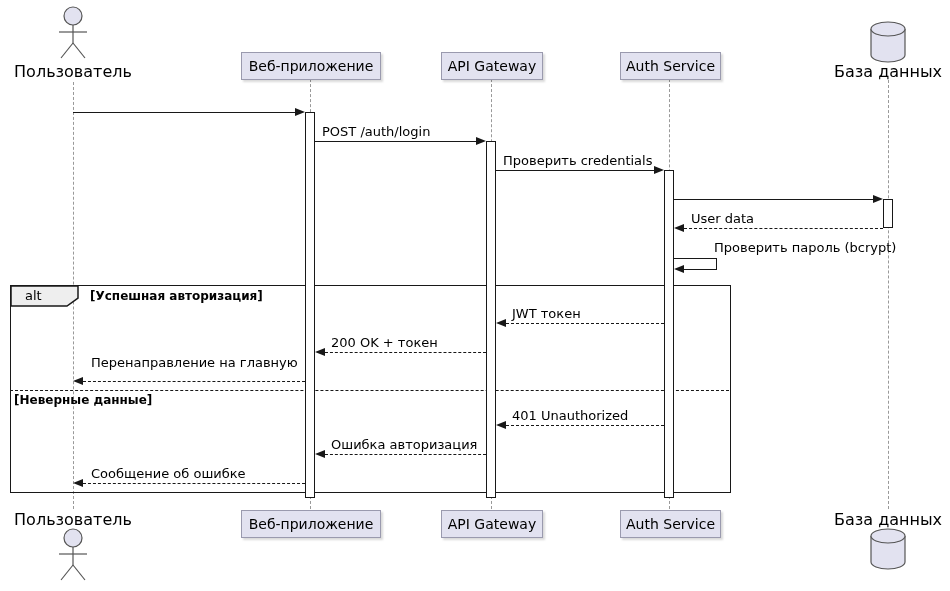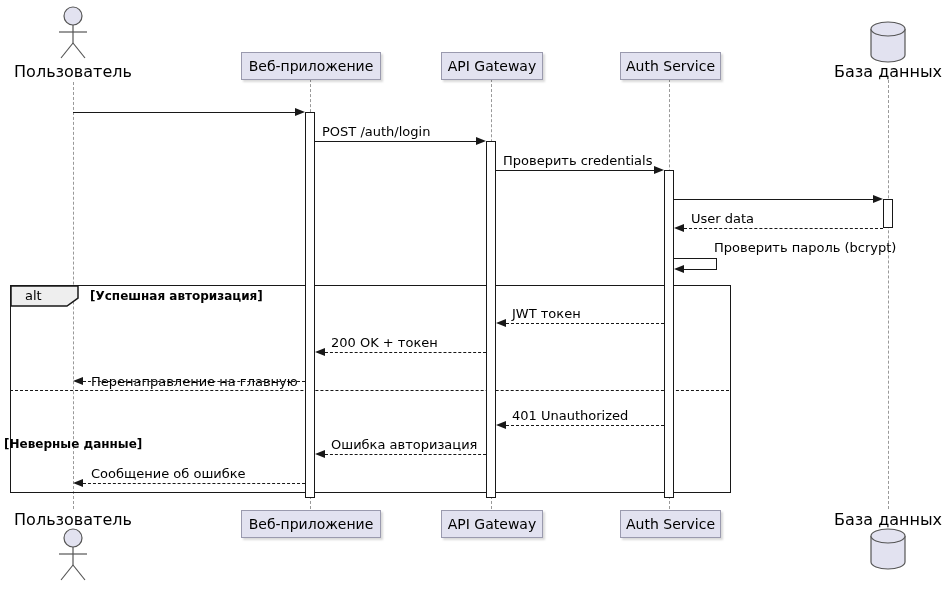--- a/index.html
+++ b/index.html
@@ -42,21 +42,21 @@
   <div class="ll" style="left:669px;top:79px;height:430px;"></div>
   <div class="ll" style="left:888px;top:80px;height:429px;"></div>
 
   <div class="frame" style="left:10px;top:285px;width:719px;height:206px;"></div>
   <svg style="left:10px;top:285px;" width="70" height="22" viewBox="0 0 70 22">
     <polygon points="1,1 68,1 68,13 57,21 1,21" fill="#EEEEEE" stroke="#181818" stroke-width="1.5"></polygon>
   </svg>
   <div class="op-label" style="left:25px;top:288px;">alt</div>
   <div class="cond" style="left:90px;top:289px;">[Успешная авторизация]</div>
   <div class="divider" style="left:10px;top:390px;width:719px;"></div>
-  <div class="cond" style="left:4px;top:393px;margin-top:44px;">[Неверные данные]</div>
+  <div class="cond" style="left:14px;top:393px;">[Неверные данные]</div>
 
   <div class="bar" style="left:305px;top:112px;height:384px;"></div>
   <div class="bar" style="left:486px;top:141px;height:355px;"></div>
   <div class="bar" style="left:664px;top:170px;height:326px;"></div>
   <div class="bar" style="left:883px;top:199px;height:27px;"></div>
 
   <div class="mline" style="left:73px;top:112px;width:223px;"></div>
   <div class="arr r" style="left:295px;top:108px;"></div>
 
   <div class="mlabel" style="left:322px;top:124px;">POST /auth/login</div>
@@ -81,21 +81,21 @@
   <div class="arr l" style="left:674px;top:265px;"></div>
 
   <div class="mlabel" style="left:512px;top:306px;">JWT токен</div>
   <div class="mline dash" style="left:506px;top:323px;width:158px;"></div>
   <div class="arr l" style="left:496px;top:319px;"></div>
 
   <div class="mlabel" style="left:331px;top:335px;">200 OK + токен</div>
   <div class="mline dash" style="left:325px;top:352px;width:161px;"></div>
   <div class="arr l" style="left:315px;top:348px;"></div>
 
-  <div class="mlabel" style="left:91px;top:374px;text-align:center;">Перенаправление на главную</div>
+  <div class="mlabel" style="left:91px;top:355px;text-align:center;">Перенаправление на главную</div>
   <div class="mline dash" style="left:83px;top:381px;width:222px;"></div>
   <div class="arr l" style="left:73px;top:377px;"></div>
 
   <div class="mlabel" style="left:512px;top:408px;">401 Unauthorized</div>
   <div class="mline dash" style="left:506px;top:425px;width:158px;"></div>
   <div class="arr l" style="left:496px;top:421px;"></div>
 
   <div class="mlabel" style="left:331px;top:437px;">Ошибка авторизация</div>
   <div class="mline dash" style="left:325px;top:454px;width:161px;"></div>
   <div class="arr l" style="left:315px;top:450px;"></div>

